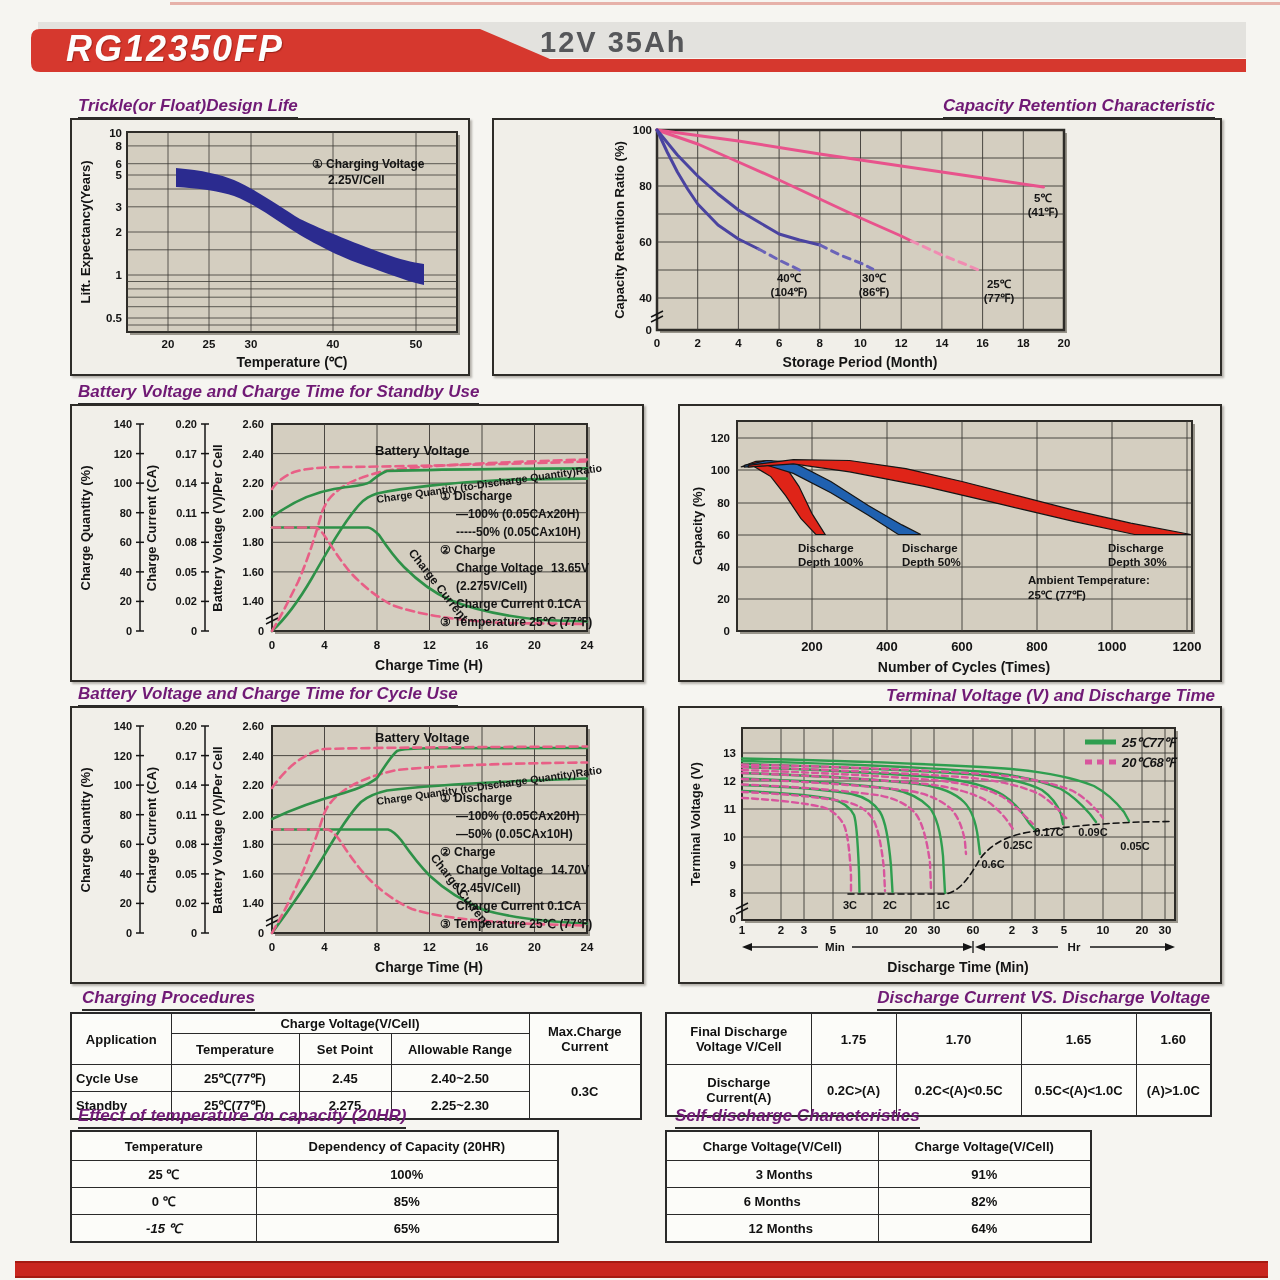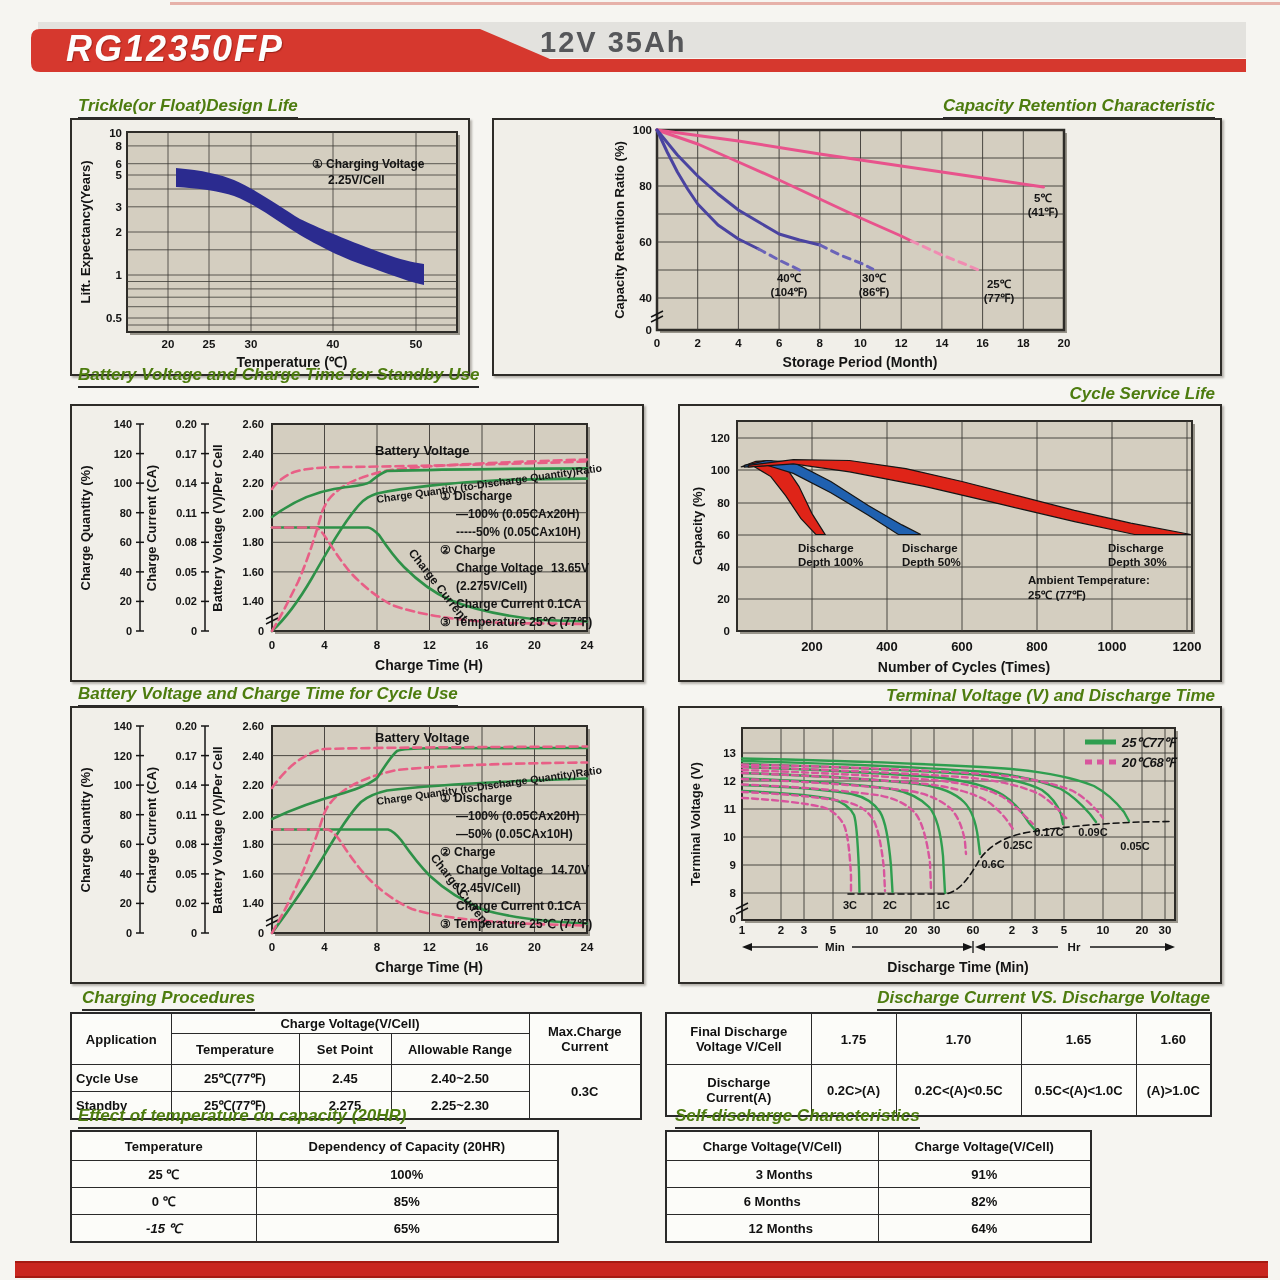--- a/index.html
+++ b/index.html
@@ -2,21 +2,21 @@
 <html><head>
 <meta charset="utf-8">
 <style>
   html,body{margin:0;padding:0;background:#e9e8e4;}
   .page{position:relative;width:1280px;height:1280px;background:#f6f5f1;font-family:"Liberation Sans",sans-serif;overflow:hidden;}
   .hdr-gray{position:absolute;left:38px;top:22px;width:1208px;height:36px;background:#e3e2de;}
   .hdr-redwrap{position:absolute;left:30px;top:28px;width:1218px;height:46px;}
   .hdr-model{position:absolute;left:66px;top:28px;font-size:36px;font-weight:bold;font-style:italic;color:#fdfdfd;letter-spacing:2px;text-shadow:1px 1px 1px rgba(120,20,10,.6);}
   .hdr-spec{position:absolute;left:540px;top:26px;font-size:29px;font-weight:bold;color:#56575a;letter-spacing:2px;}
   .top-artifact{position:absolute;left:170px;top:2px;width:1110px;height:3px;background:#e6b1a9;}
-  h2.sec{position:absolute;margin:0;font-size:17px;font-style:italic;font-weight:bold;color:#4d7c0f;white-space:nowrap;}
+  h2.sec{position:absolute;margin:0;font-size:17px;font-style:italic;font-weight:bold;color:#701a75;white-space:nowrap;}
   h2.sec span{display:inline-block;border-bottom:2.5px solid #2a2a2a;padding-bottom:1px;}
   h2.right{text-align:right;}
   .panel{position:absolute;background:#f1efe9;border:2px solid #2e2c28;box-shadow:2px 2px 2px rgba(60,55,45,.35);}
   svg text{font-family:"Liberation Sans",sans-serif;fill:#141414;}
   .t{font-size:11px;font-weight:bold;}
   .t2{font-size:11.5px;font-weight:bold;}
   .al{font-size:13px;font-weight:bold;}
   .xl{font-size:14px;font-weight:bold;}
   .nt{font-size:12px;font-weight:bold;}
   .cl{font-size:11px;font-weight:bold;}
@@ -160,21 +160,21 @@
         <text class="t2" x="447.9" y="227">14</text>
         <text class="t2" x="488.6" y="227">16</text>
         <text class="t2" x="529.3" y="227">18</text>
         <text class="t2" x="570" y="227">20</text>
       </g>
       <text class="al" x="130" y="110" transform="rotate(-90 130,110)" text-anchor="middle">Capacity Retention Ratio (%)</text>
       <text class="xl" x="366" y="247" text-anchor="middle">Storage Period (Month)</text>
     </svg>
   </div>
 
-  <h2 class="sec" style="left:78px;top:365px;"><span>Battery Voltage and Charge Time for Standby Use</span></h2>
+  <h2 class="sec" style="left:78px;top:382px;"><span>Battery Voltage and Charge Time for Standby Use</span></h2>
   <div class="panel" style="left:70px;top:404px;width:570px;height:274px;">
     <svg width="570" height="274">
       <g>
         <rect x="203" y="21" width="315" height="207" fill="#98948a"></rect>
         <rect x="200" y="18" width="315" height="207" fill="#d4cec0" stroke="#2e2c28" stroke-width="2"></rect>
       </g>
       <g stroke="#3a3833" stroke-width="0.9">
         <line x1="200" y1="47.6" x2="515" y2="47.6"></line>
           <line x1="200" y1="77.1" x2="515" y2="77.1"></line>
           <line x1="200" y1="106.7" x2="515" y2="106.7"></line>
@@ -272,21 +272,20 @@
         <text class="t2" x="462.5" y="243">20</text>
         <text class="t2" x="515" y="243">24</text>
       </g>
       <text class="al" x="18" y="122" transform="rotate(-90 18,122)" text-anchor="middle">Charge Quantity (%)</text>
       <text class="al" x="84" y="122" transform="rotate(-90 84,122)" text-anchor="middle">Charge Current (CA)</text>
       <text class="al" x="150" y="122" transform="rotate(-90 150,122)" text-anchor="middle">Battery Voltage (V)/Per Cell</text>
       <text class="xl" x="357" y="264" text-anchor="middle">Charge Time (H)</text>
     </svg>
   </div>
 
-  <h2 class="sec right" style="left:900px;top:384px;width:315px;"><span>Cycle Service Life</span></h2>
   <div class="panel" style="left:678px;top:404px;width:540px;height:274px;">
     <svg width="540" height="274">
       <g>
         <rect x="60" y="18" width="455" height="210" fill="#98948a"></rect>
         <rect x="57" y="15" width="455" height="210" fill="#d4cec0" stroke="#2e2c28" stroke-width="2"></rect>
       </g>
       <g stroke="#3a3833" stroke-width="0.9">
         <line x1="57" y1="32" x2="512" y2="32"></line>
           <line x1="57" y1="64" x2="512" y2="64"></line>
           <line x1="57" y1="97" x2="512" y2="97"></line>

